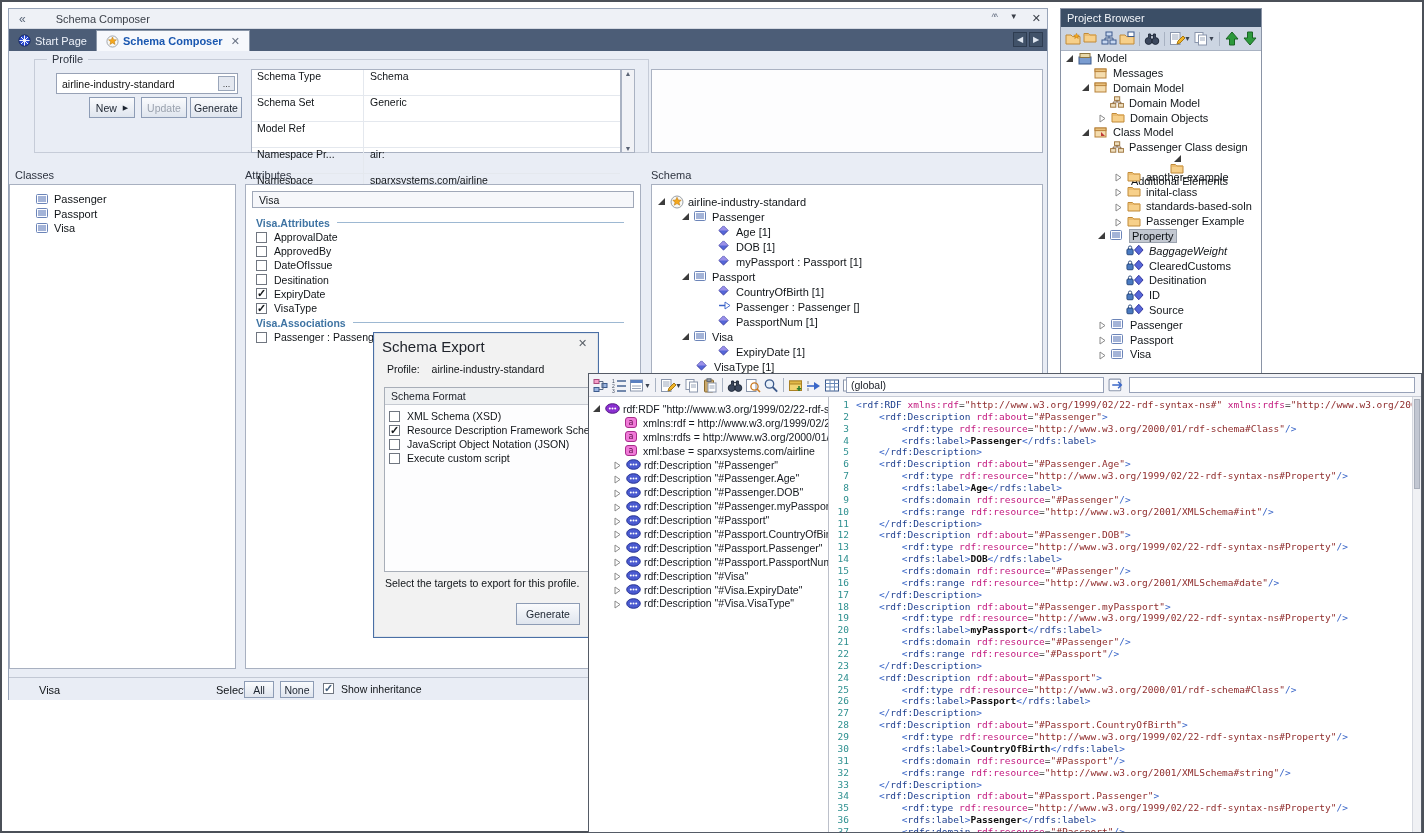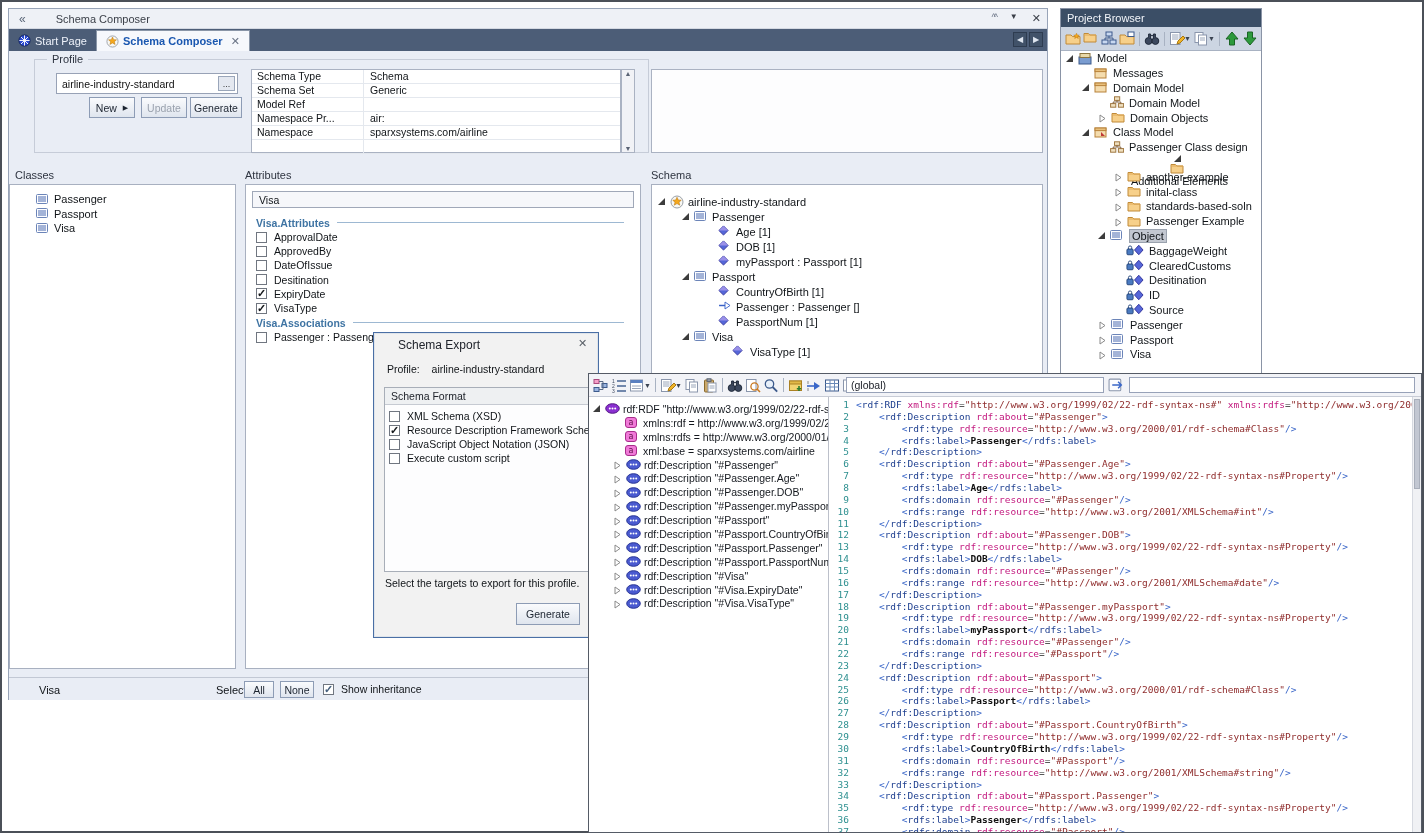--- a/index.html
+++ b/index.html
@@ -30,21 +30,21 @@
   .groupbox{position:absolute;left:25px;top:50px;width:615px;height:94px;border:1px solid #c6ccd8;}
   .legend{position:absolute;left:12px;top:-7px;background:#e9edf5;padding:0 5px;font-size:11px;color:#2e3440;}
   .pr-input{position:absolute;left:47px;top:64px;width:182px;height:21px;background:#fff;border:1px solid #98a2b6;
     font-size:10.5px;color:#111;display:flex;align-items:center;padding-left:5px;}
   .pr-browse{position:absolute;right:2px;top:2px;width:17px;height:15px;background:#e4e8f0;border:1px solid #9aa6ba;
     font-size:9px;color:#333;display:flex;align-items:center;justify-content:center;}
   .btn{background:linear-gradient(#fafbfd,#dfe5ee);border:1px solid #8d9cb5;font-size:10.5px;color:#1c2430;
     display:flex;align-items:center;justify-content:center;position:absolute;}
   .btn.disabled{color:#9aa2ae;}
   .propgrid{position:absolute;left:242px;top:60px;width:370px;height:84px;background:#fff;border:1px solid #aab2c2;}
-  .pgrow{display:flex;height:14px;border-bottom:1px solid #e4e8ee;font-size:10.5px;color:#101418;}
+  .pgrow{display:flex;height:26px;border-bottom:1px solid #e4e8ee;font-size:10.5px;color:#101418;}
   .pgkey{width:112px;padding:0 0 0 5px;border-right:1px solid #e4e8ee;overflow:hidden;white-space:nowrap;}
   .pgval{padding-left:6px;overflow:hidden;white-space:nowrap;}
   .pg-scroll{position:absolute;left:612px;top:60px;width:14px;height:84px;background:#f1f2f6;border:1px solid #aab2c2;
     display:flex;flex-direction:column;justify-content:space-between;align-items:center;font-size:7px;color:#5a6374;}
   .blankpanel{position:absolute;left:642px;top:60px;width:392px;height:84px;background:#fdfdfe;border:1px solid #aab2c2;}
   .panel-label{position:absolute;font-size:11px;color:#2e3440;}
   .panelbox{position:absolute;background:#fff;border:1px solid #a8b0c0;overflow:hidden;}
   .list-row{display:flex;align-items:center;height:14.5px;font-size:11px;color:#101418;white-space:nowrap;}
   .sc-tree-row{display:flex;align-items:center;height:15px;font-size:11px;color:#101418;white-space:nowrap;}
   .attr-header{position:absolute;left:6px;top:6px;right:6px;height:17px;background:#f6f7fa;border:1px solid #a0a8b8;
@@ -53,21 +53,21 @@
   .grp-title .rule{flex:1;border-top:1px solid #9db8d2;margin:0 8px 0 7px;}
   .checkrow{display:flex;align-items:center;height:14.2px;font-size:10.5px;color:#101418;white-space:nowrap;}
   .cb{width:11px;height:11px;background:#fff;border:1px solid #707680;margin-right:7px;position:relative;flex:0 0 auto;}
   .cb.on::after{content:"\2713";position:absolute;left:0px;top:-2px;font-size:11px;font-weight:bold;color:#15181c;}
   .cb.on.soft::after{color:#47617f;}
   .sc-footer{position:absolute;left:0;right:0;top:668px;height:23px;border-top:1px solid #c2c8d4;background:#e9edf5;
     font-size:11px;color:#101418;}
   
   .dlg{position:absolute;left:373px;top:332px;width:226px;height:306px;background:#f2f2f2;border:1px solid #4a6fa5;
     box-shadow:0 0 0 1px #dfe4ea inset;z-index:5;}
-  .dlg-title{position:absolute;left:24px;top:5px;font-size:12px;color:#20242c;}
+  .dlg-title{position:absolute;left:8px;top:5px;font-size:15px;color:#20242c;}
   .dlg-x{position:absolute;left:204px;top:4px;font-size:11px;color:#5a6068;}
   .dlg-profile{position:absolute;left:13px;top:30px;font-size:10.5px;color:#101418;}
   .dlg-list{position:absolute;left:10px;top:54px;width:212px;height:185px;background:#fdfdfe;border:1px solid #a8aeb8;}
   .dlg-list-head{height:17px;background:#eef0f2;border-bottom:1px solid #c6cad2;font-size:10.5px;color:#20242c;
     display:flex;align-items:center;padding-left:6px;}
   .dlg-hint{position:absolute;left:11px;top:244px;font-size:10.5px;color:#101418;}
   
   .pb{position:absolute;left:1060px;top:8px;width:202px;height:692px;background:#fff;border:1px solid #8a94a6;z-index:1;}
   .pb-head{position:absolute;left:0;top:0;right:0;height:18px;background:#3b4e66;color:#f2f5fa;font-size:11px;
     display:flex;align-items:center;padding-left:6px;}
@@ -372,38 +372,48 @@
           <span class="icn">
             <svg viewBox="0 0 12 12" width="12" height="12">
               <rect x="0.5" y="1.5" width="11" height="9" rx="1" fill="#fdfdff" stroke="#6b84b8"></rect>
               <line x1="2" y1="4" x2="10" y2="4" stroke="#4a6ab0"></line>
               <line x1="2" y1="6" x2="10" y2="6" stroke="#4a6ab0"></line>
               <line x1="2" y1="8" x2="10" y2="8" stroke="#4a6ab0"></line>
             </svg>
           </span>
           <span>Visa</span>
         </div>
-        <div class="sc-tree-row" style="padding-left: 68px;">
+        <div class="sc-tree-row" style="padding-left: 54px;">
+          <span class="exp-none"></span>
+          <span class="icn">
+            <svg viewBox="0 0 12 12" width="11" height="11">
+              <path d="M6 1 11 6 6 11 1 6z" fill="#5566d8" stroke="#32329a"></path>
+              <path d="M6 1 11 6H1z" fill="#9a90e8"></path>
+            </svg>
+          </span>
+          <span>ExpiryDate [1]</span>
+        </div>
+        <div class="sc-tree-row" style="padding-left: 32px;">
           <span class="exp-none"></span>
           <span class="icn">
             <svg viewBox="0 0 12 12" width="11" height="11">
               <path d="M6 1 11 6 6 11 1 6z" fill="#5566d8" stroke="#32329a"></path>
               <path d="M6 1 11 6H1z" fill="#9a90e8"></path>
             </svg>
           </span>
           <span>VisaType [1]</span>
         </div>
       </div>
 
     <div class="sc-footer">
       <span style="position:absolute;left:30px;top:6px;">Visa</span>
       <span style="position:absolute;left:207px;top:6px;">Select:</span>
       <div class="btn" style="left:235px;top:3px;width:30px;height:17px;">All</div>
       <div class="btn" style="left:271px;top:3px;width:34px;height:17px;">None</div>
-      <div style="position:absolute;left:314px;top:5px;display:flex;align-items:flex-end;">
+      <div style="position:absolute;left:314px;top:5px;display:flex;align-items:flex-start;">
         <span class="cb on soft"></span>
         <span style="font-size:10.5px;">Show inheritance</span>
       </div>
     </div>
   </div>
 
   <div class="dlg">
     <span class="dlg-title">Schema Export</span>
     <span class="dlg-x">✕</span>
     <div class="dlg-profile">
@@ -644,23 +654,23 @@
         <div class="pb-row" style="padding-left: 37px;">
           <span class="exp-open"></span>
           <span class="icn" style="width: 15px;">
             <svg viewBox="0 0 12 12" width="12" height="12">
               <rect x="0.5" y="1.5" width="11" height="9" rx="1" fill="#fdfdff" stroke="#6b84b8"></rect>
               <line x1="2" y1="4" x2="10" y2="4" stroke="#4a6ab0"></line>
               <line x1="2" y1="6" x2="10" y2="6" stroke="#4a6ab0"></line>
               <line x1="2" y1="8" x2="10" y2="8" stroke="#4a6ab0"></line>
             </svg>
           </span>
-          <span class="sel">Object</span>
-        </div>
-        <div class="pb-row" style="padding-left: 53px;">
+          <span class="sel">Property</span>
+        </div>
+        <div class="pb-row" style="padding-left: 53px; font-style: italic;">
           <span class="exp-none"></span>
           <span class="icn" style="width: 19px;">
             <svg viewBox="0 0 19 12" width="18" height="12">
               <rect x="1" y="5" width="6.5" height="6" rx="1" fill="#4a7ac0" stroke="#27477c"></rect>
               <path d="M2.6 5V3.4a1.7 1.7 0 0 1 3.4 0V5" fill="none" stroke="#27477c"></path>
               <path d="M13.5 1 18 6l-4.5 5L9 6z" fill="#5566d8" stroke="#32329a"></path>
             </svg>
           </span>
           <span>BaggageWeight</span>
         </div>

